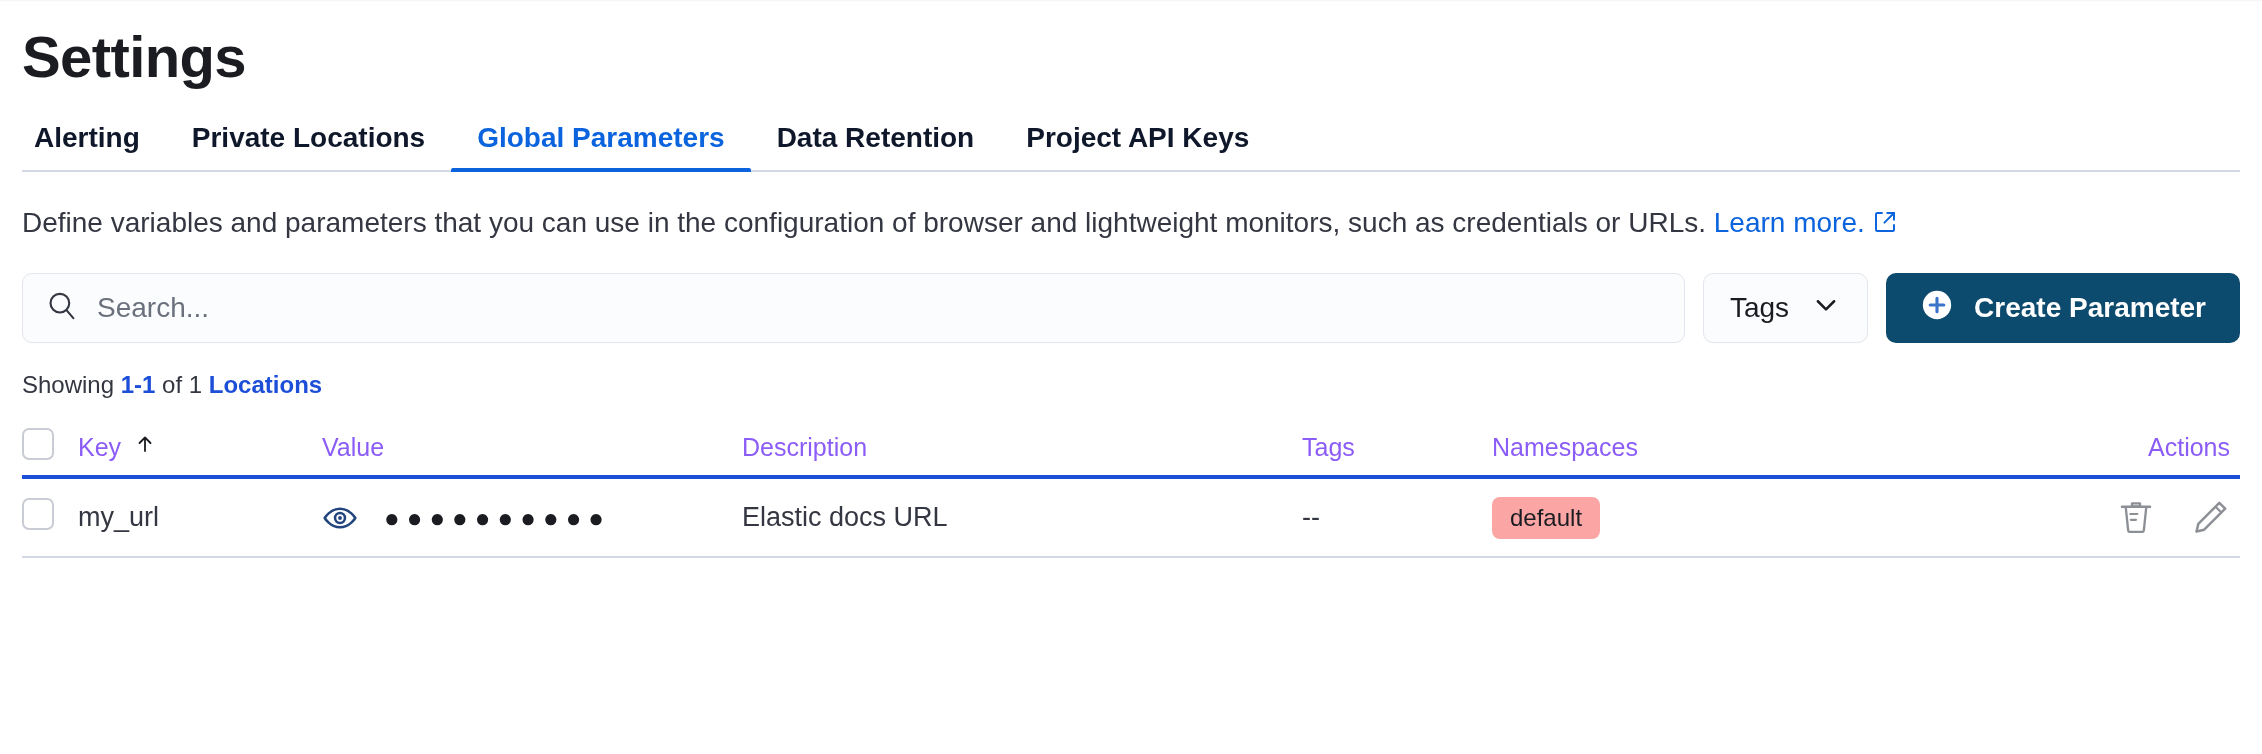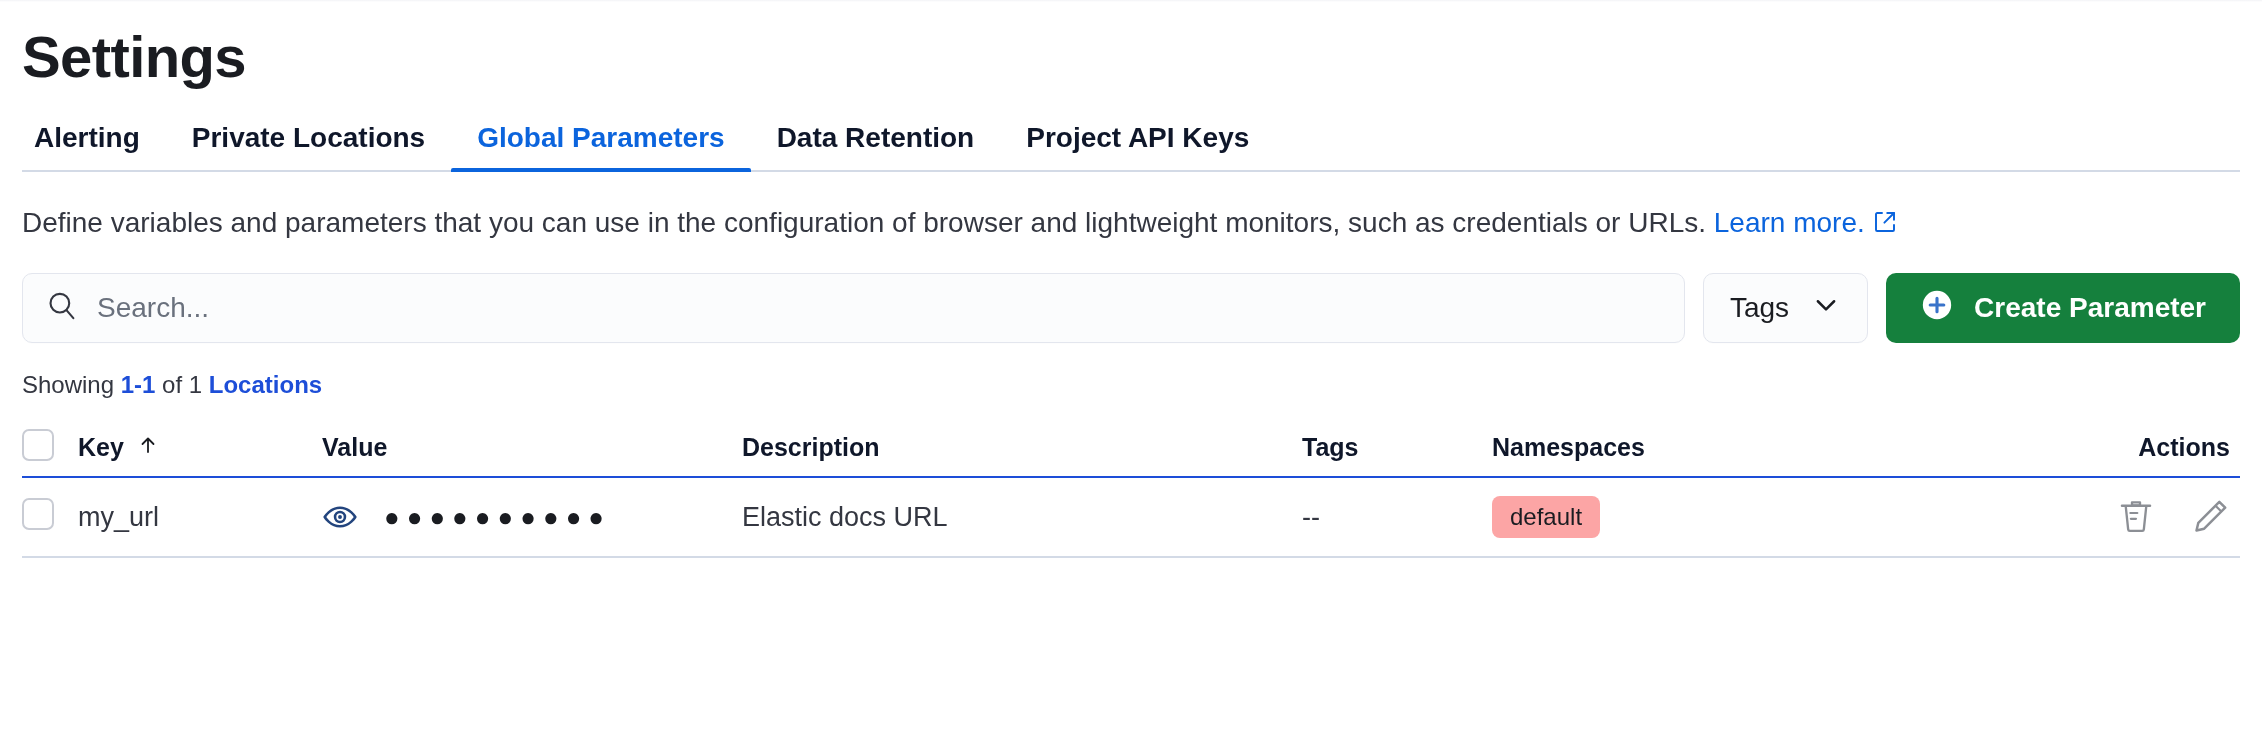--- a/index.html
+++ b/index.html
@@ -142,21 +142,21 @@
     color: #1a1c21;
     cursor: pointer;
     box-shadow: 0 1px 1px rgba(0,0,0,0.012);
   }
 
   .create-btn {
     flex: 0 0 auto;
     display: flex;
     align-items: center;
     gap: 20px;
-    background: #15803d;
+    background: #0c4a6e;
     border: none;
     border-radius: 10px;
     padding: 0 34px;
     font-family: "Liberation Sans", sans-serif;
     font-size: 28px;
     font-weight: 700;
     color: #ffffff;
     cursor: pointer;
   }
 
@@ -177,23 +177,23 @@
     table-layout: fixed;
   }
   .table th, .table td {
     text-align: left;
     padding: 0;
     vertical-align: middle;
   }
   .table thead tr { height: 58px; }
   .table thead th {
     font-size: 25px;
-    font-weight: 700;
-    color: #0f172a;
-    border-bottom: 2px solid #1d4ed8;
+    font-weight: 400;
+    color: #8b5cf6;
+    border-bottom: 4px solid #1d4ed8;
   }
   .table tbody tr { height: 80px; }
   .table tbody td {
     font-size: 27px;
     color: #343741;
     border-bottom: 2px solid #d3dae6;
   }
   .col-check { width: 56px; }
   .col-key { width: 244px; }
   .col-value { width: 420px; }

